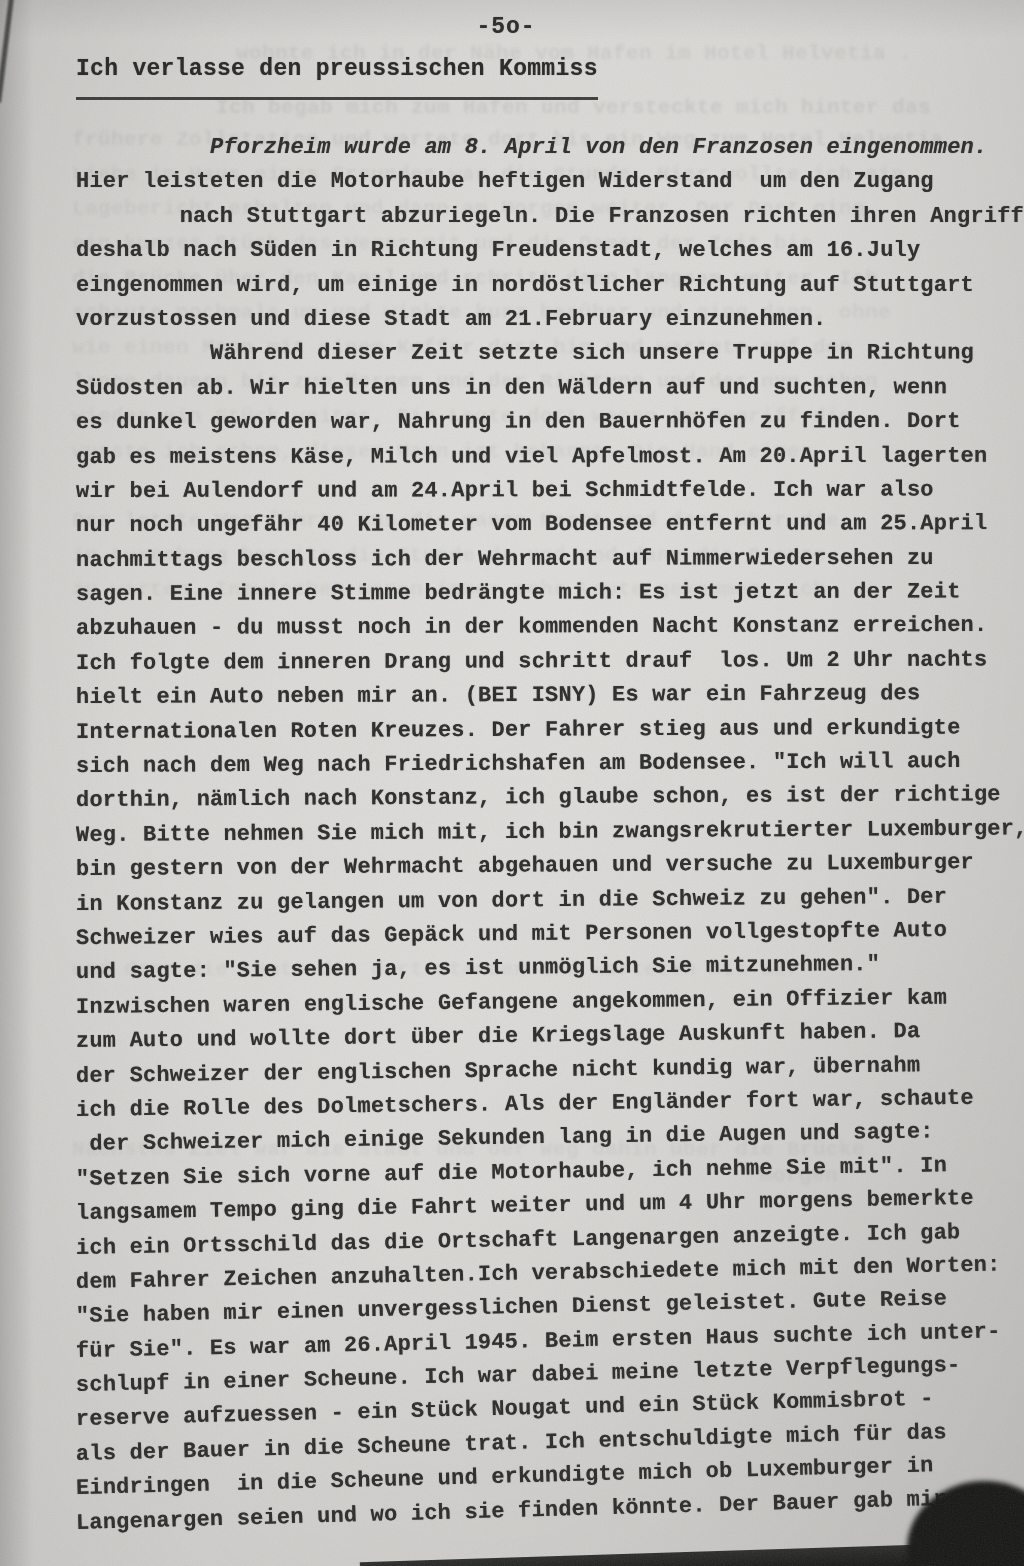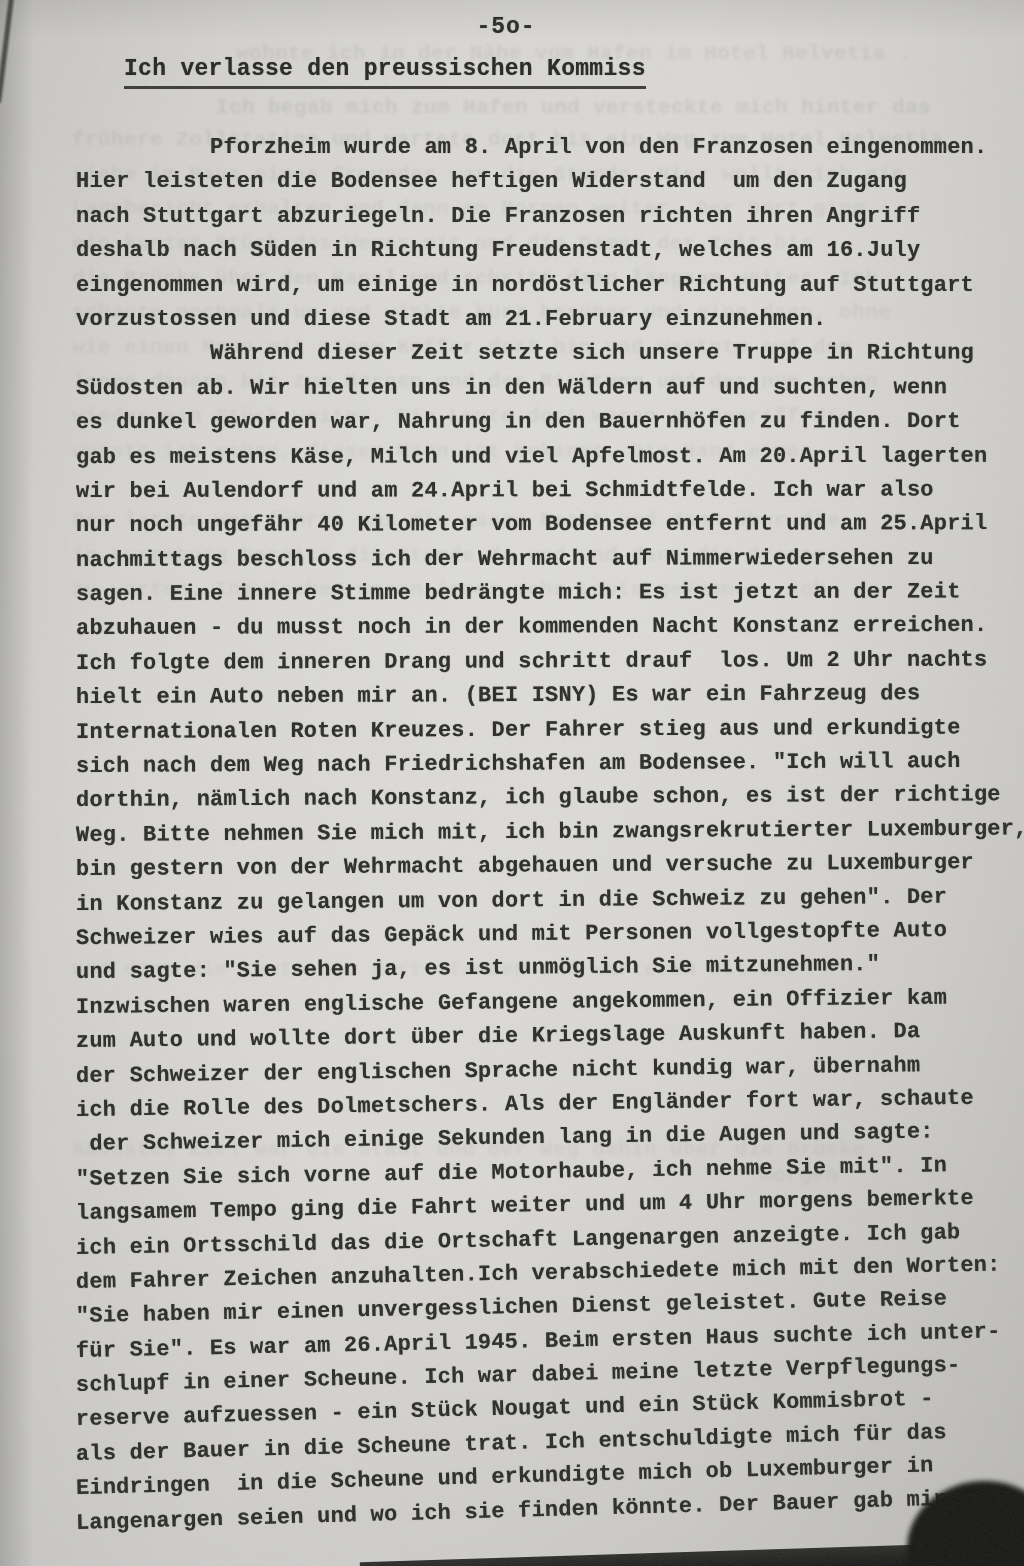--- a/index.html
+++ b/index.html
@@ -52,22 +52,21 @@
   .title {
     position: absolute;
     top: 56px; left: 76px;
     display: inline-block;
     font-size: 23px;
     font-weight: 700;
     letter-spacing: 0.3px;
     color: #232321;
     text-shadow: 0 0 1px rgba(35,35,33,0.55);
     border-bottom: 3px solid rgba(30,30,28,0.85);
-    padding-bottom: 4px;
-    margin-left: 48px;
+    padding-bottom: 15px;
   }
   .body-text {
     position: absolute;
     top: 131px; left: 76px; right: 0;
   }
   .line {
     height: 34.4px;
     line-height: 34.4px;
     font-size: 22px;
     font-weight: 700;
@@ -138,23 +137,23 @@
       <div class="ghost" style="left: 72px; top: 958px; opacity: 0.08;">und dann die Leute die dort standen und warteten bis der</div>
       <div class="ghost" style="left: 72px; top: 1138px; opacity: 0.09;">Nächstes Ziel war die Stadt und der Weg dahin über die Brücke</div>
       <div class="ghost" style="left: 760px; top: 1164px; opacity: 0.1;">morgen</div>
     </div>
 
   <div class="pagenum">-5o-</div>
 
   <div class="title">Ich verlasse den preussischen Kommiss</div>
 
   <div class="body-text" id="body-text">
-      <div class="line" style="transform: rotate(0deg);">          Pforzheim wurde am 8. April von den Franzosen eingenommen.</div>
-      <div class="line" style="transform: rotate(-0.001deg);">Hier leisteten die Bodensee heftigen Widerstand  um den Zugang</div>
-      <div class="line" style="transform: rotate(-0.004deg);">nach Stuttgart abzuriegeln. Die Franzosen richten ihren Angriff</div>
+      <div class="line" style="transform: rotate(0deg); font-style: italic;">          Pforzheim wurde am 8. April von den Franzosen eingenommen.</div>
+      <div class="line" style="transform: rotate(-0.001deg);">Hier leisteten die Motorhaube heftigen Widerstand  um den Zugang</div>
+      <div class="line" style="transform: rotate(-0.004deg); text-align: right;">nach Stuttgart abzuriegeln. Die Franzosen richten ihren Angriff</div>
       <div class="line" style="transform: rotate(-0.009deg);">deshalb nach Süden in Richtung Freudenstadt, welches am 16.July</div>
       <div class="line" style="transform: rotate(-0.016deg);">eingenommen wird, um einige in nordöstlicher Richtung auf Stuttgart</div>
       <div class="line" style="transform: rotate(-0.025deg);">vorzustossen und diese Stadt am 21.February einzunehmen.</div>
       <div class="line" style="transform: rotate(-0.036deg);">          Während dieser Zeit setzte sich unsere Truppe in Richtung</div>
       <div class="line" style="transform: rotate(-0.049deg);">Südosten ab. Wir hielten uns in den Wäldern auf und suchten, wenn</div>
       <div class="line" style="transform: rotate(-0.064deg);">es dunkel geworden war, Nahrung in den Bauernhöfen zu finden. Dort</div>
       <div class="line" style="transform: rotate(-0.081deg);">gab es meistens Käse, Milch und viel Apfelmost. Am 20.April lagerten</div>
       <div class="line" style="transform: rotate(-0.1deg);">wir bei Aulendorf und am 24.April bei Schmidtfelde. Ich war also</div>
       <div class="line" style="transform: rotate(-0.121deg);">nur noch ungefähr 40 Kilometer vom Bodensee entfernt und am 25.April</div>
       <div class="line" style="transform: rotate(-0.144deg);">nachmittags beschloss ich der Wehrmacht auf Nimmerwiedersehen zu</div>

